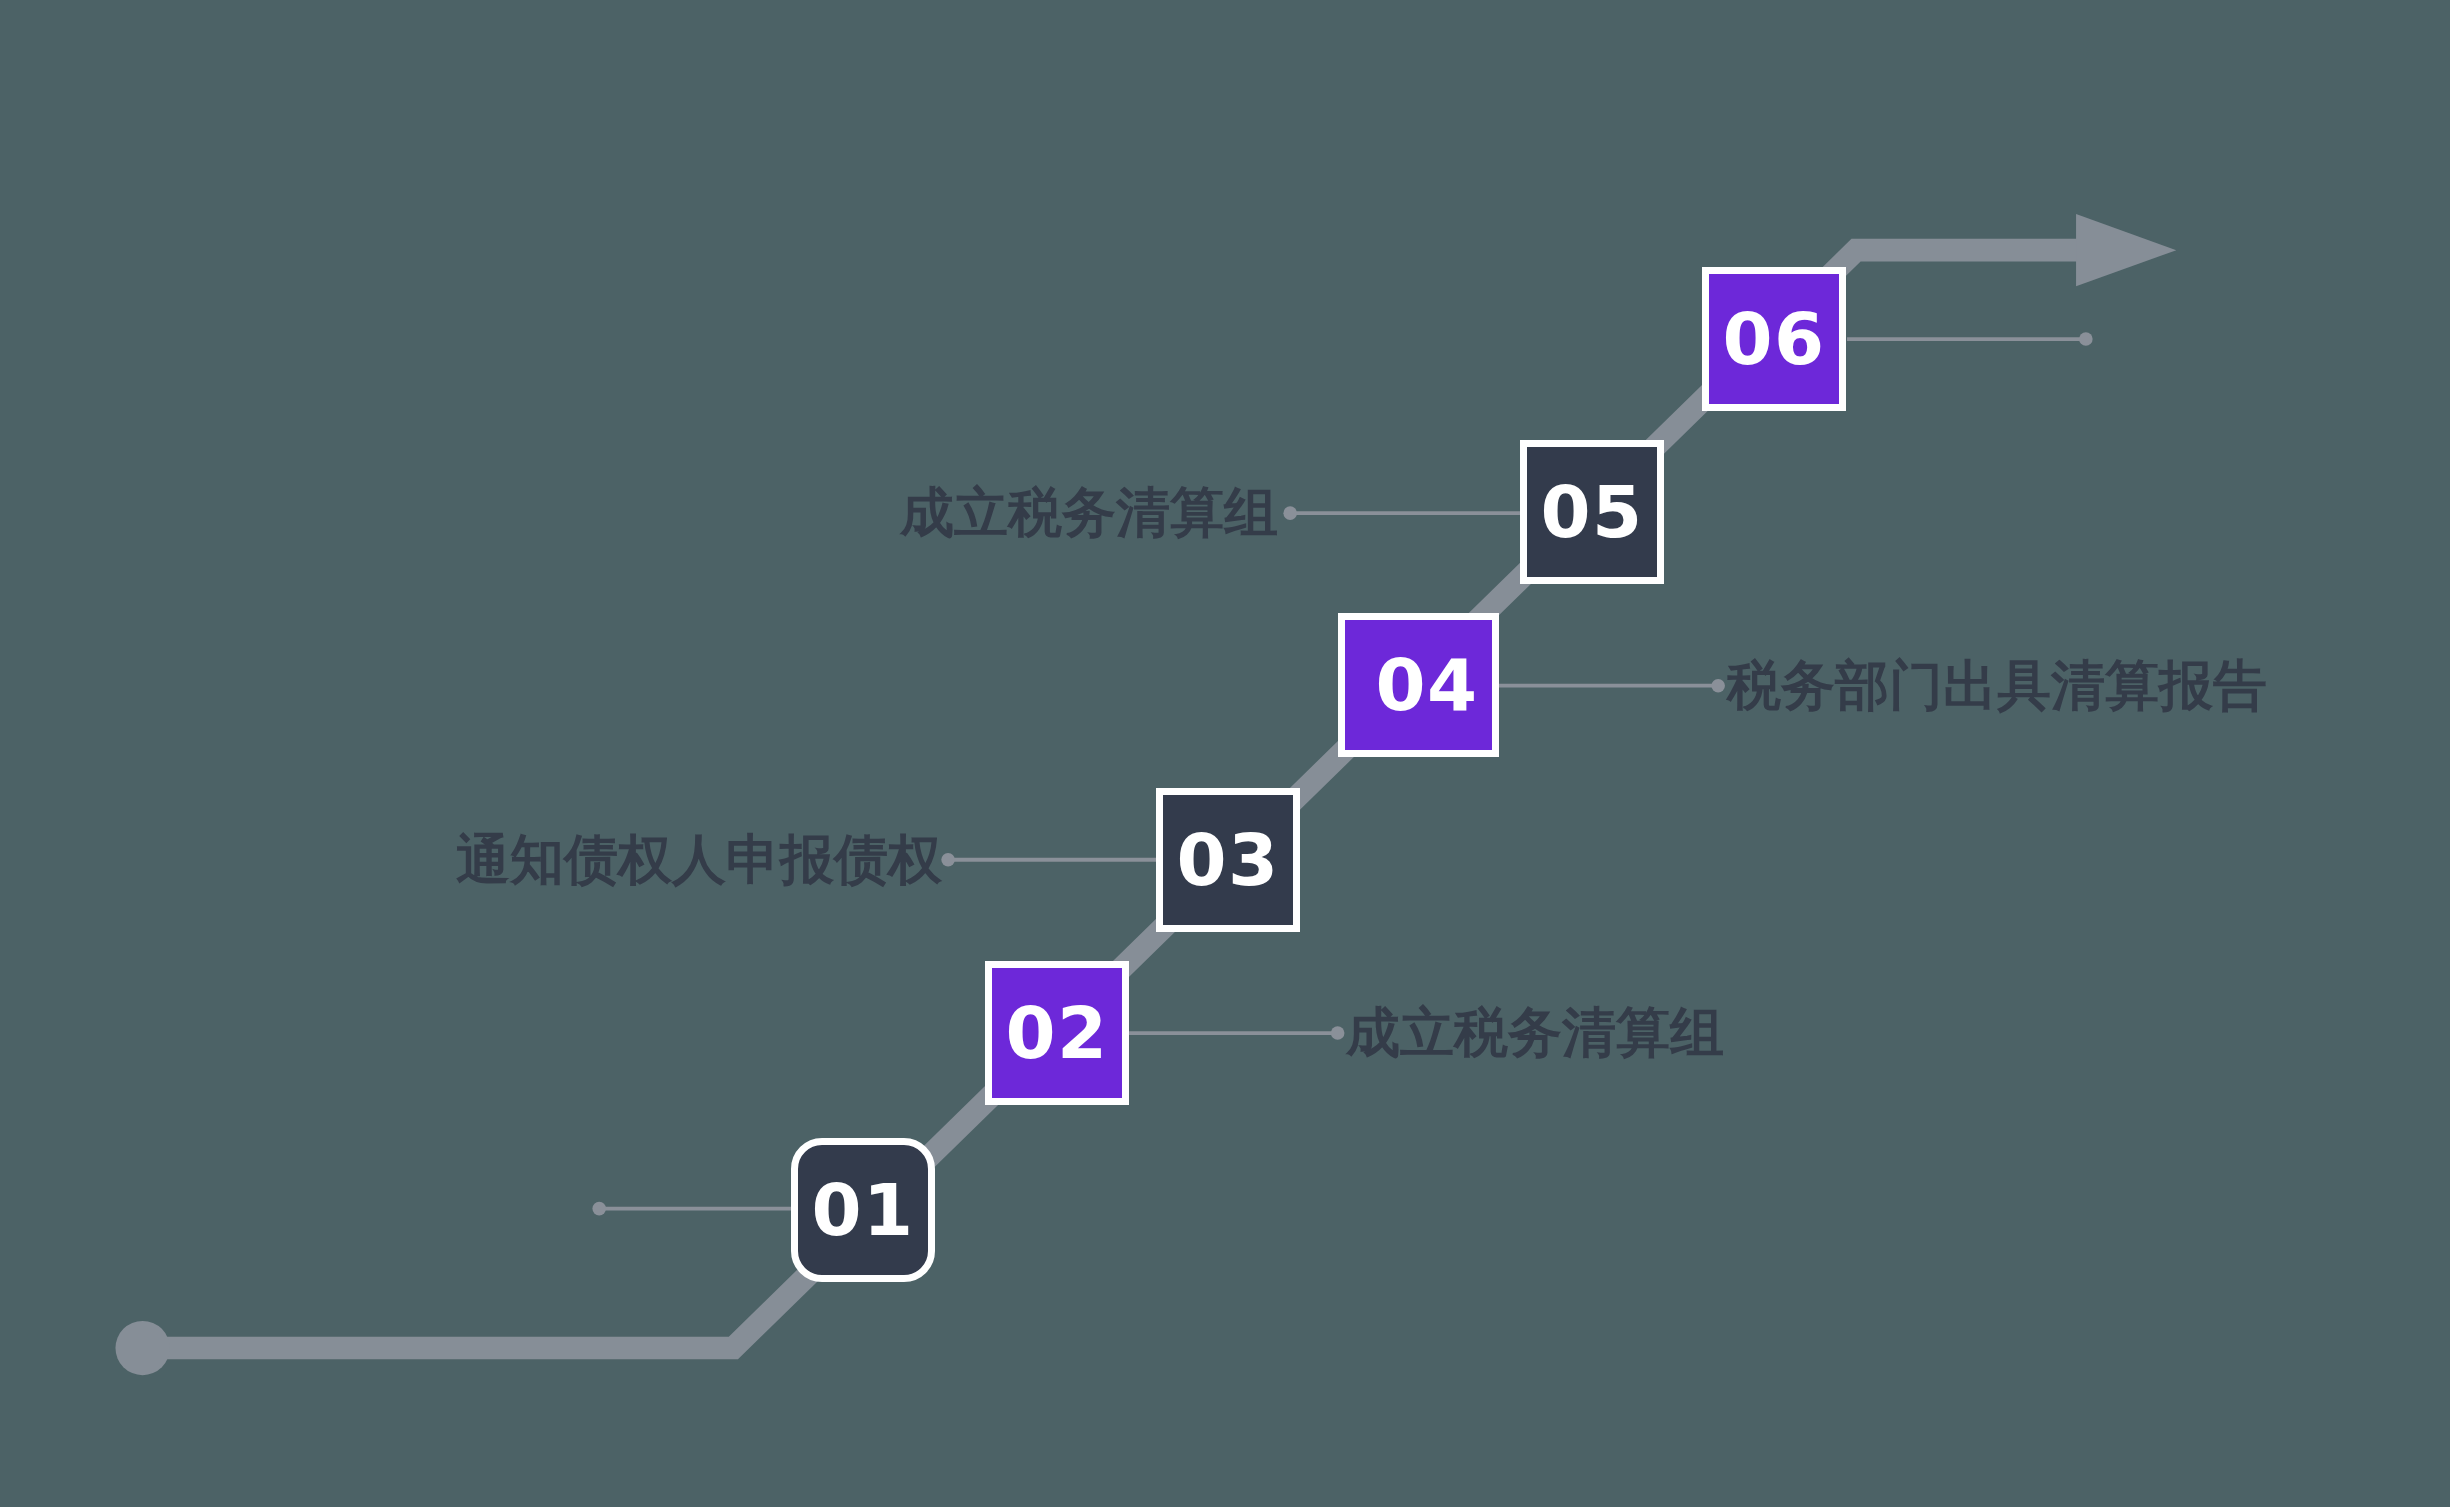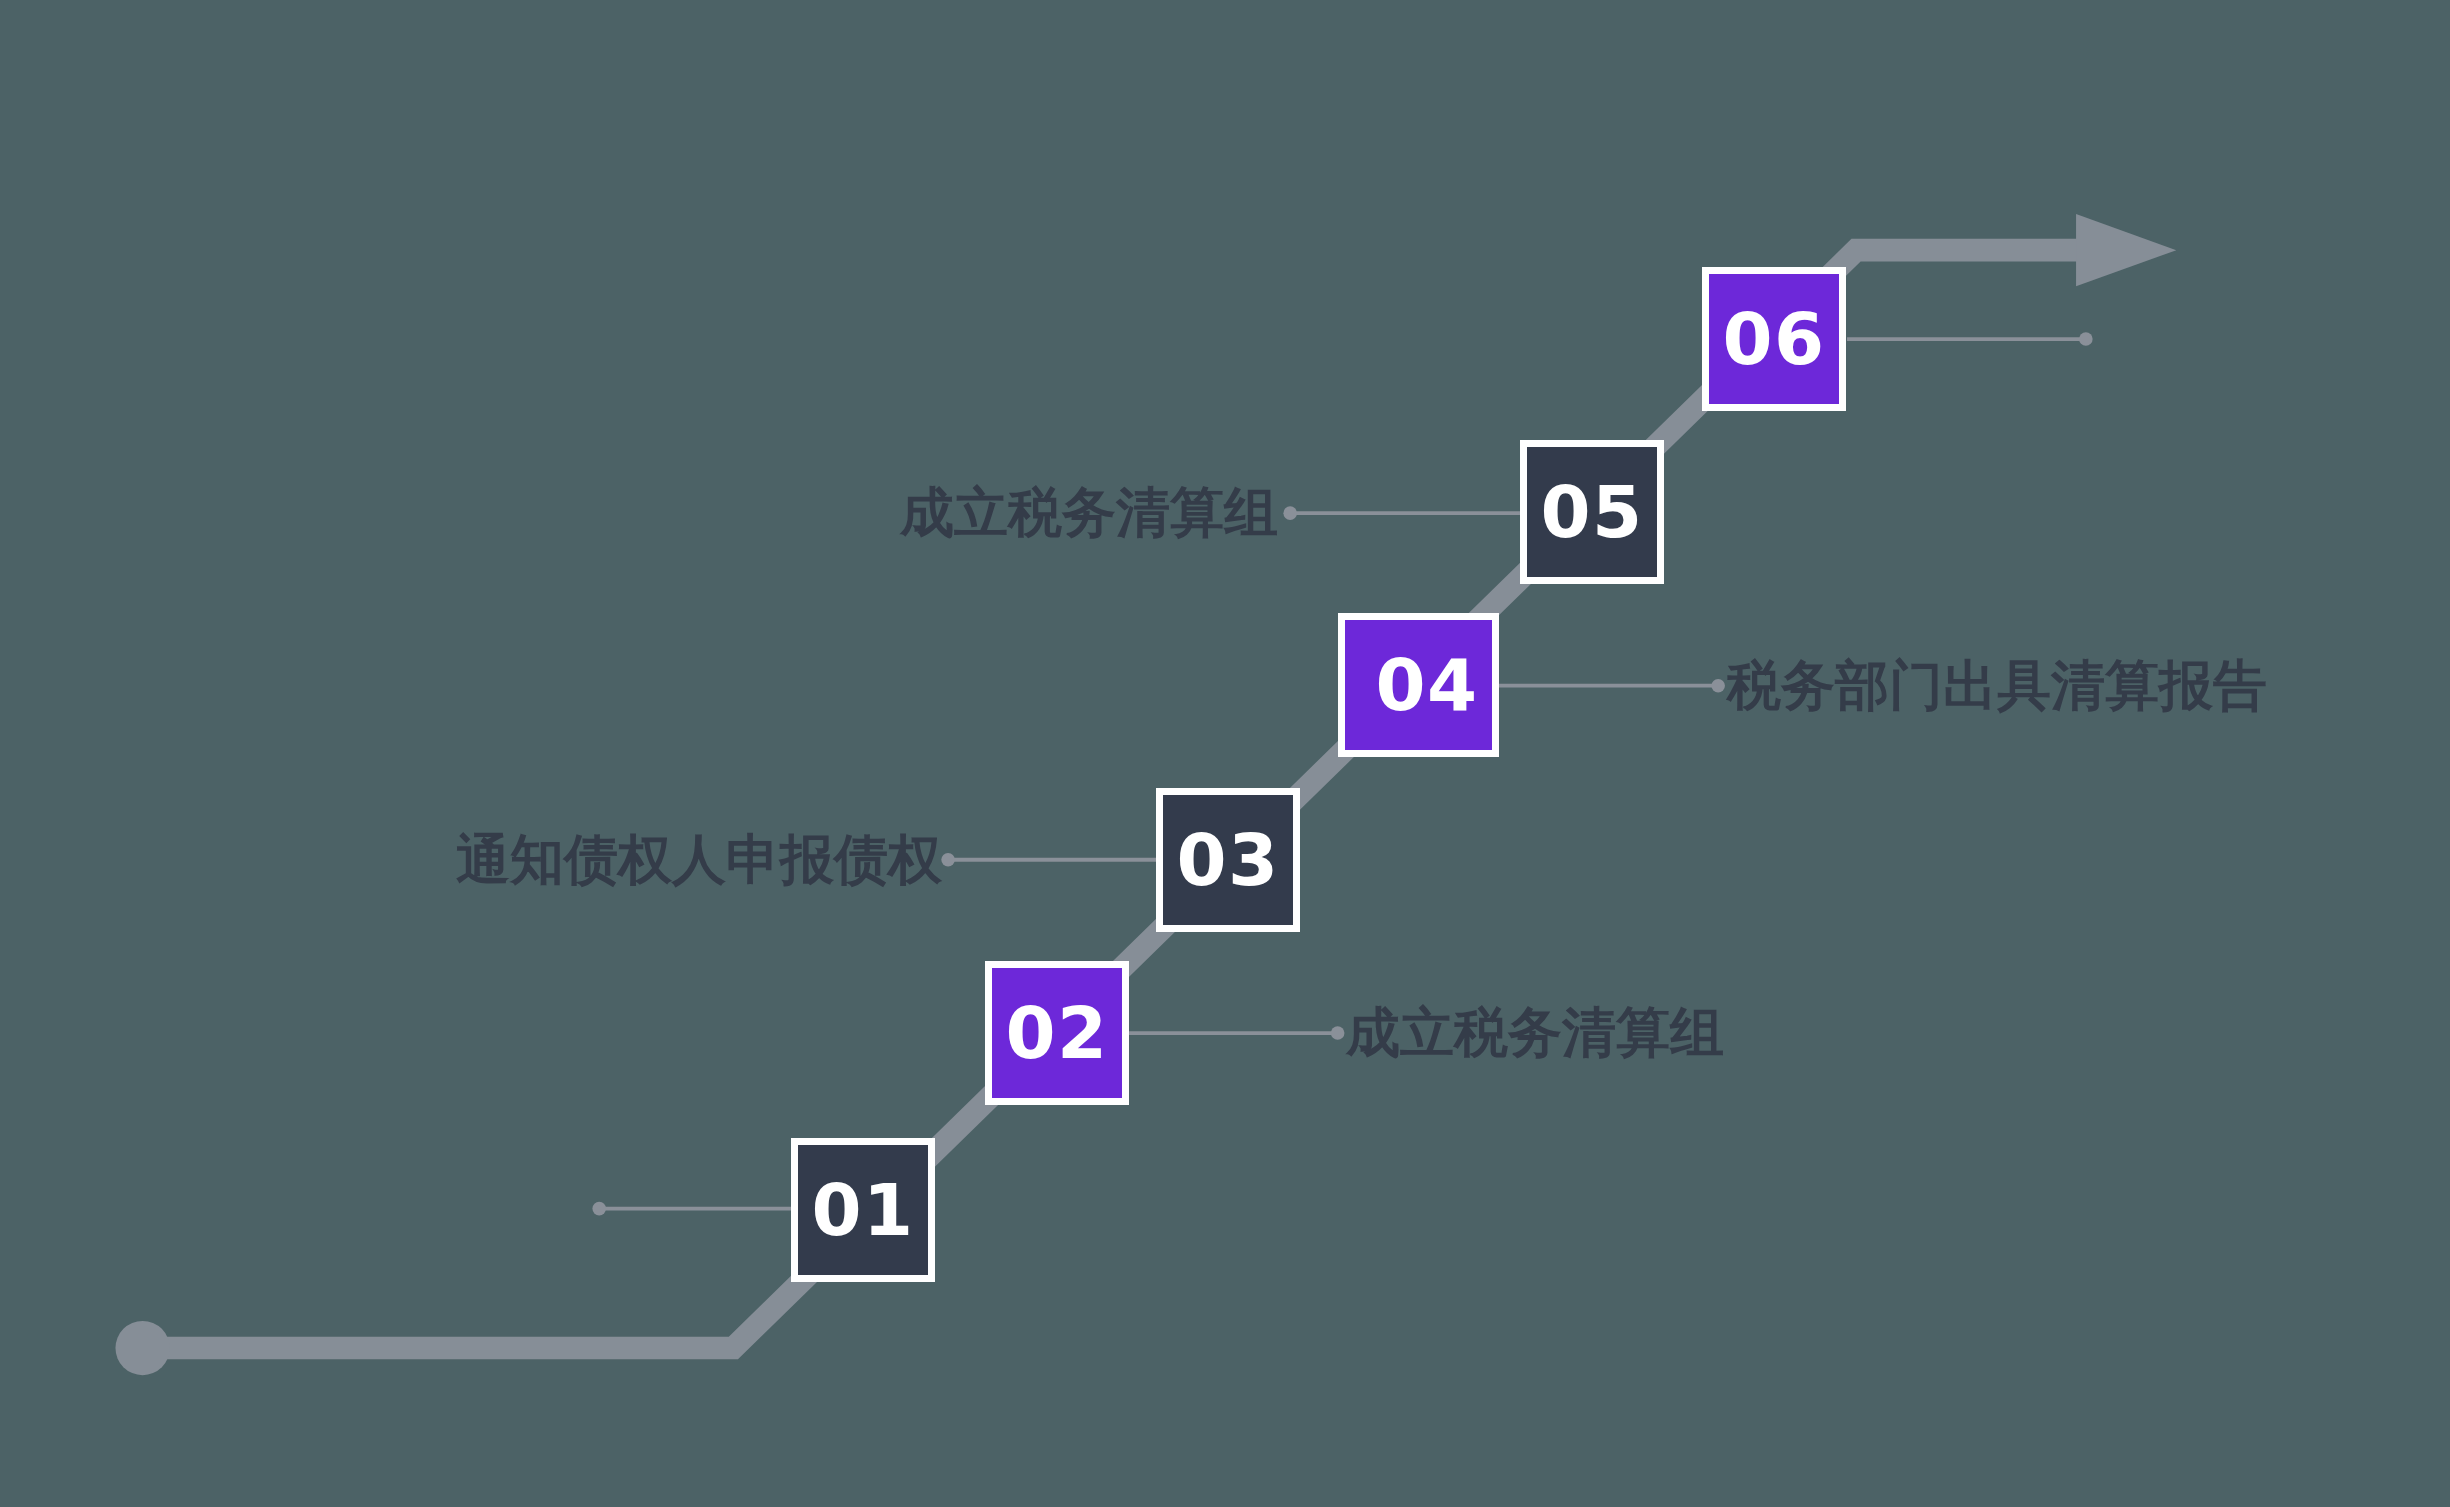--- a/index.html
+++ b/index.html
@@ -32,21 +32,21 @@
   .step-label{
     position:absolute;
     font-size:54px;
     font-weight:bold;
     color:#343c49;
     line-height:1;
     white-space:nowrap;
     z-index:2;
   }
   
-  .pos-box-01{left:791px;top:1138px;}
+  .pos-box-01{left:791px;top:1138px;border-radius:31px;}
   .pos-box-02{left:974px;top:961px;margin-left:11px;}
   .pos-box-03{left:1156px;top:788px;}
   .pos-box-04{left:1338px;top:613px;padding-left:17px;}
   .pos-box-05{left:1520px;top:440px;}
   .pos-box-06{left:1702px;top:267px;}
   
   .pos-label-01{right:1864px;top:1182px;}
   .pos-label-02{left:1346px;top:1006px;}
   .pos-label-03{right:1508px;top:833px;}
   .pos-label-04{left:1727px;top:659px;}

